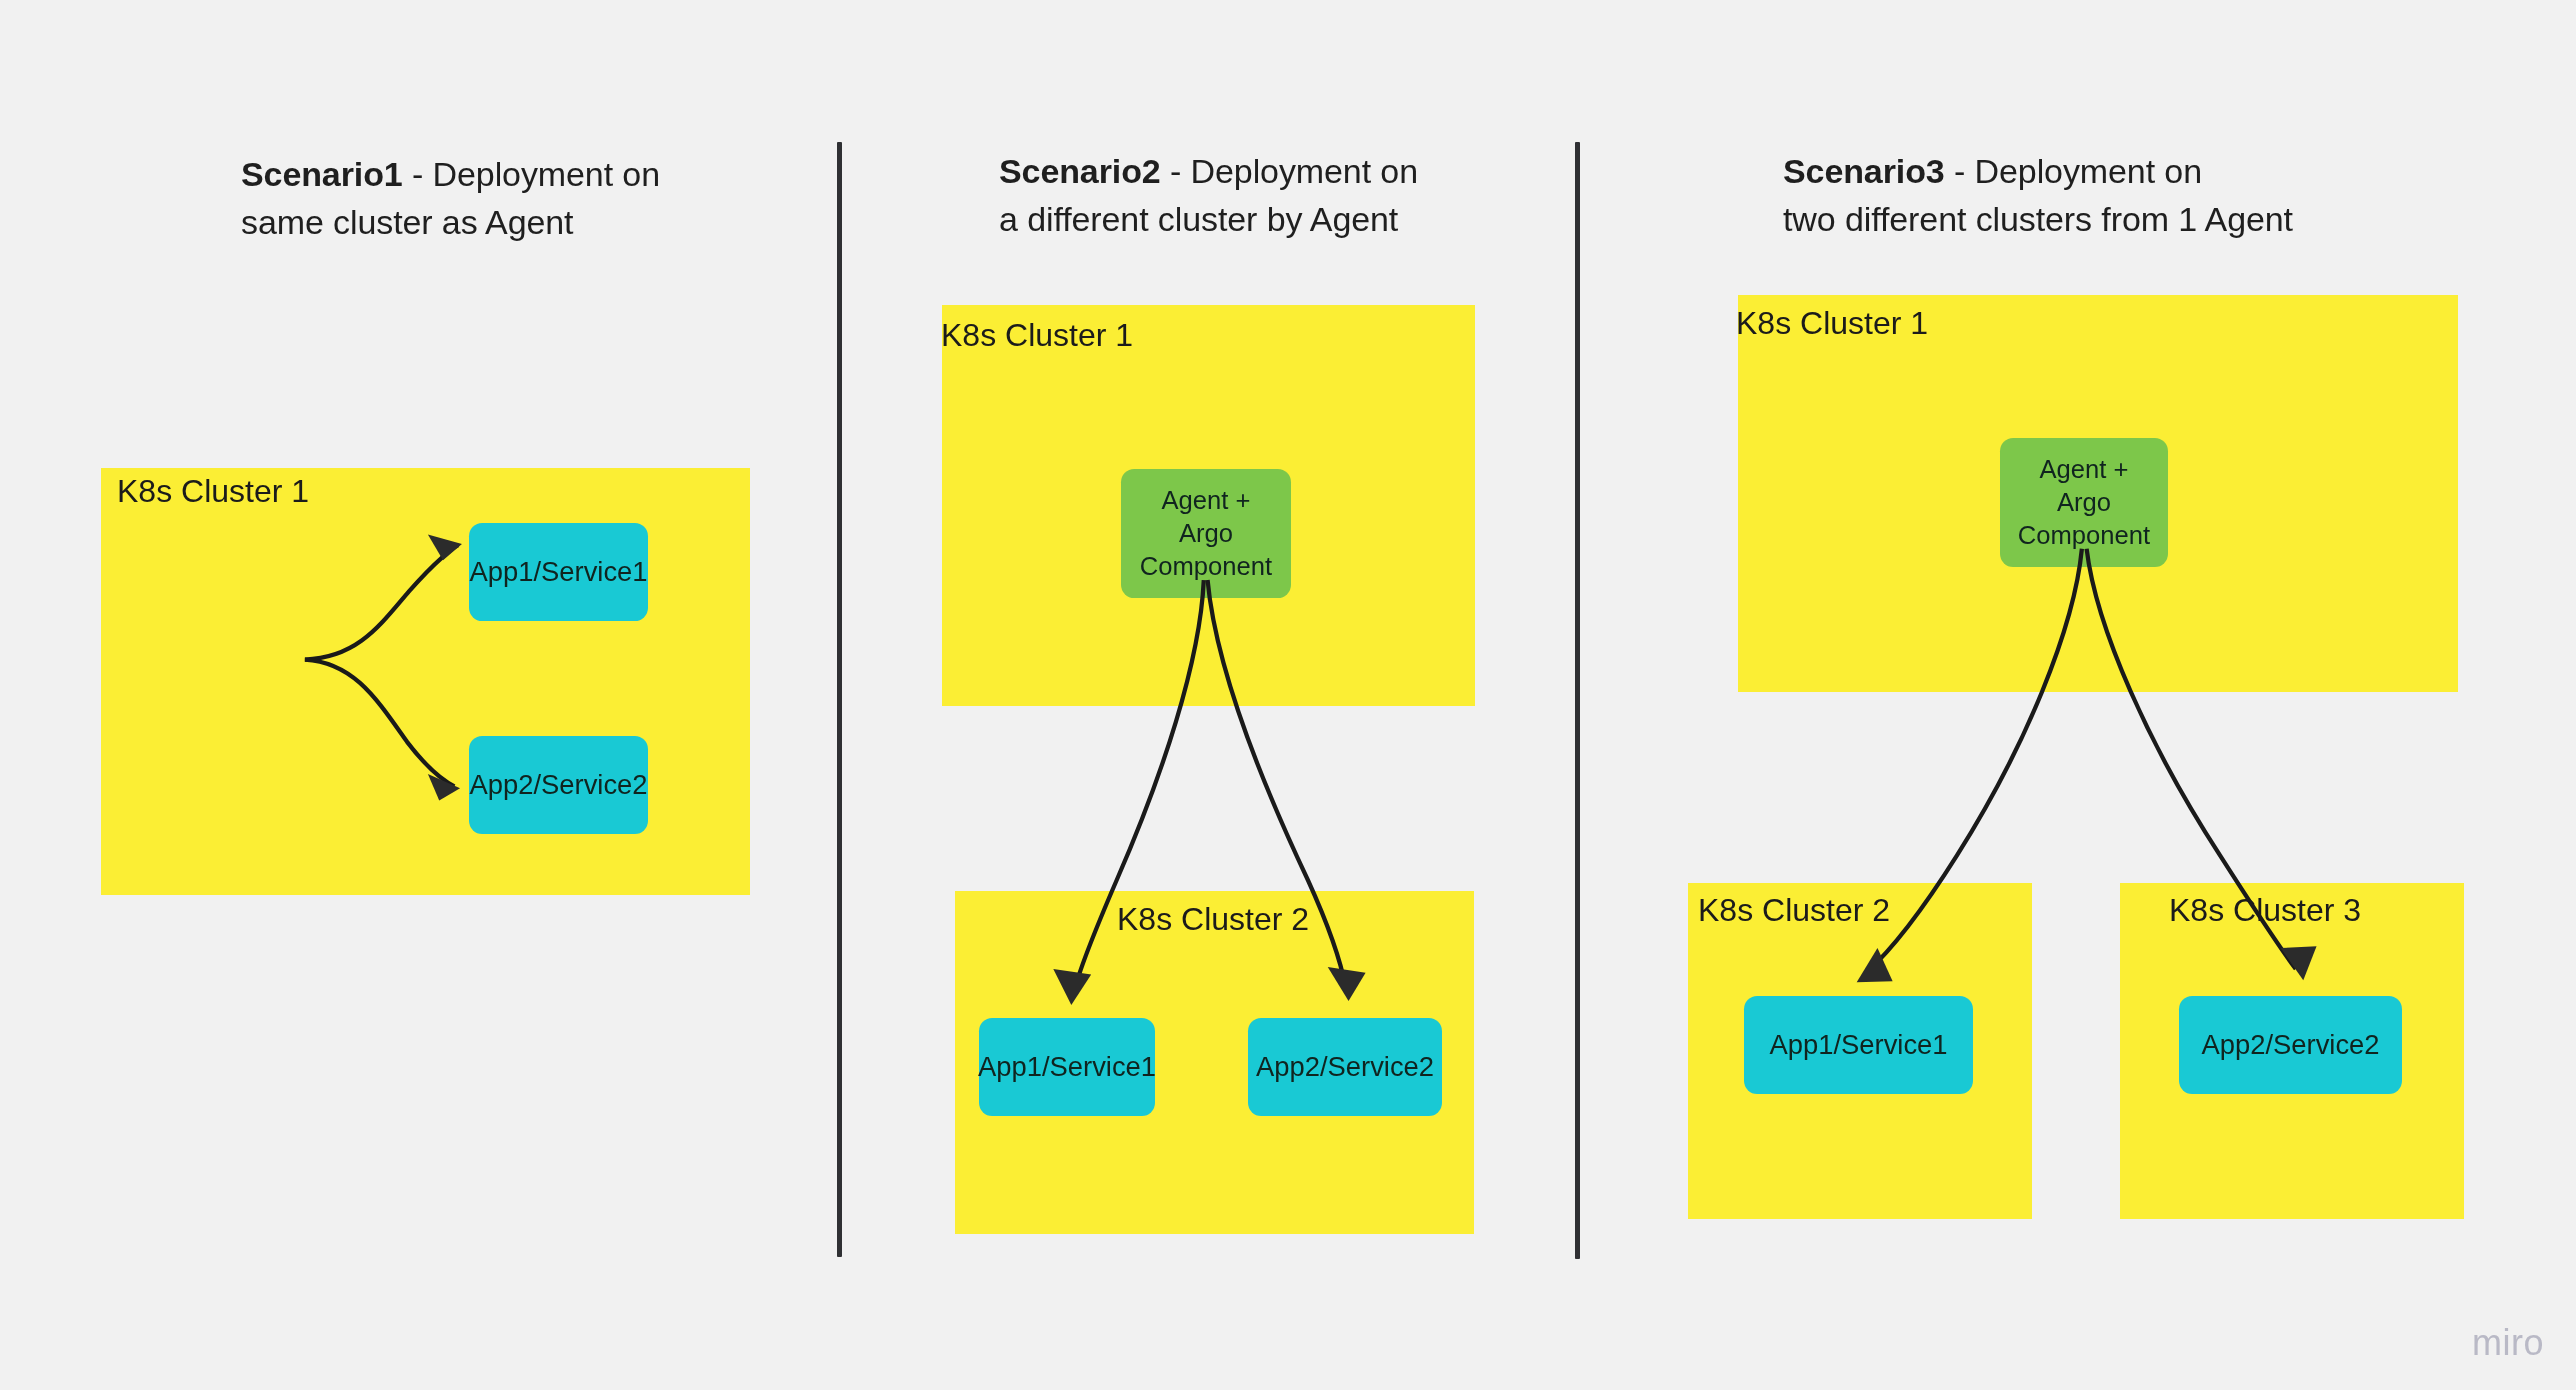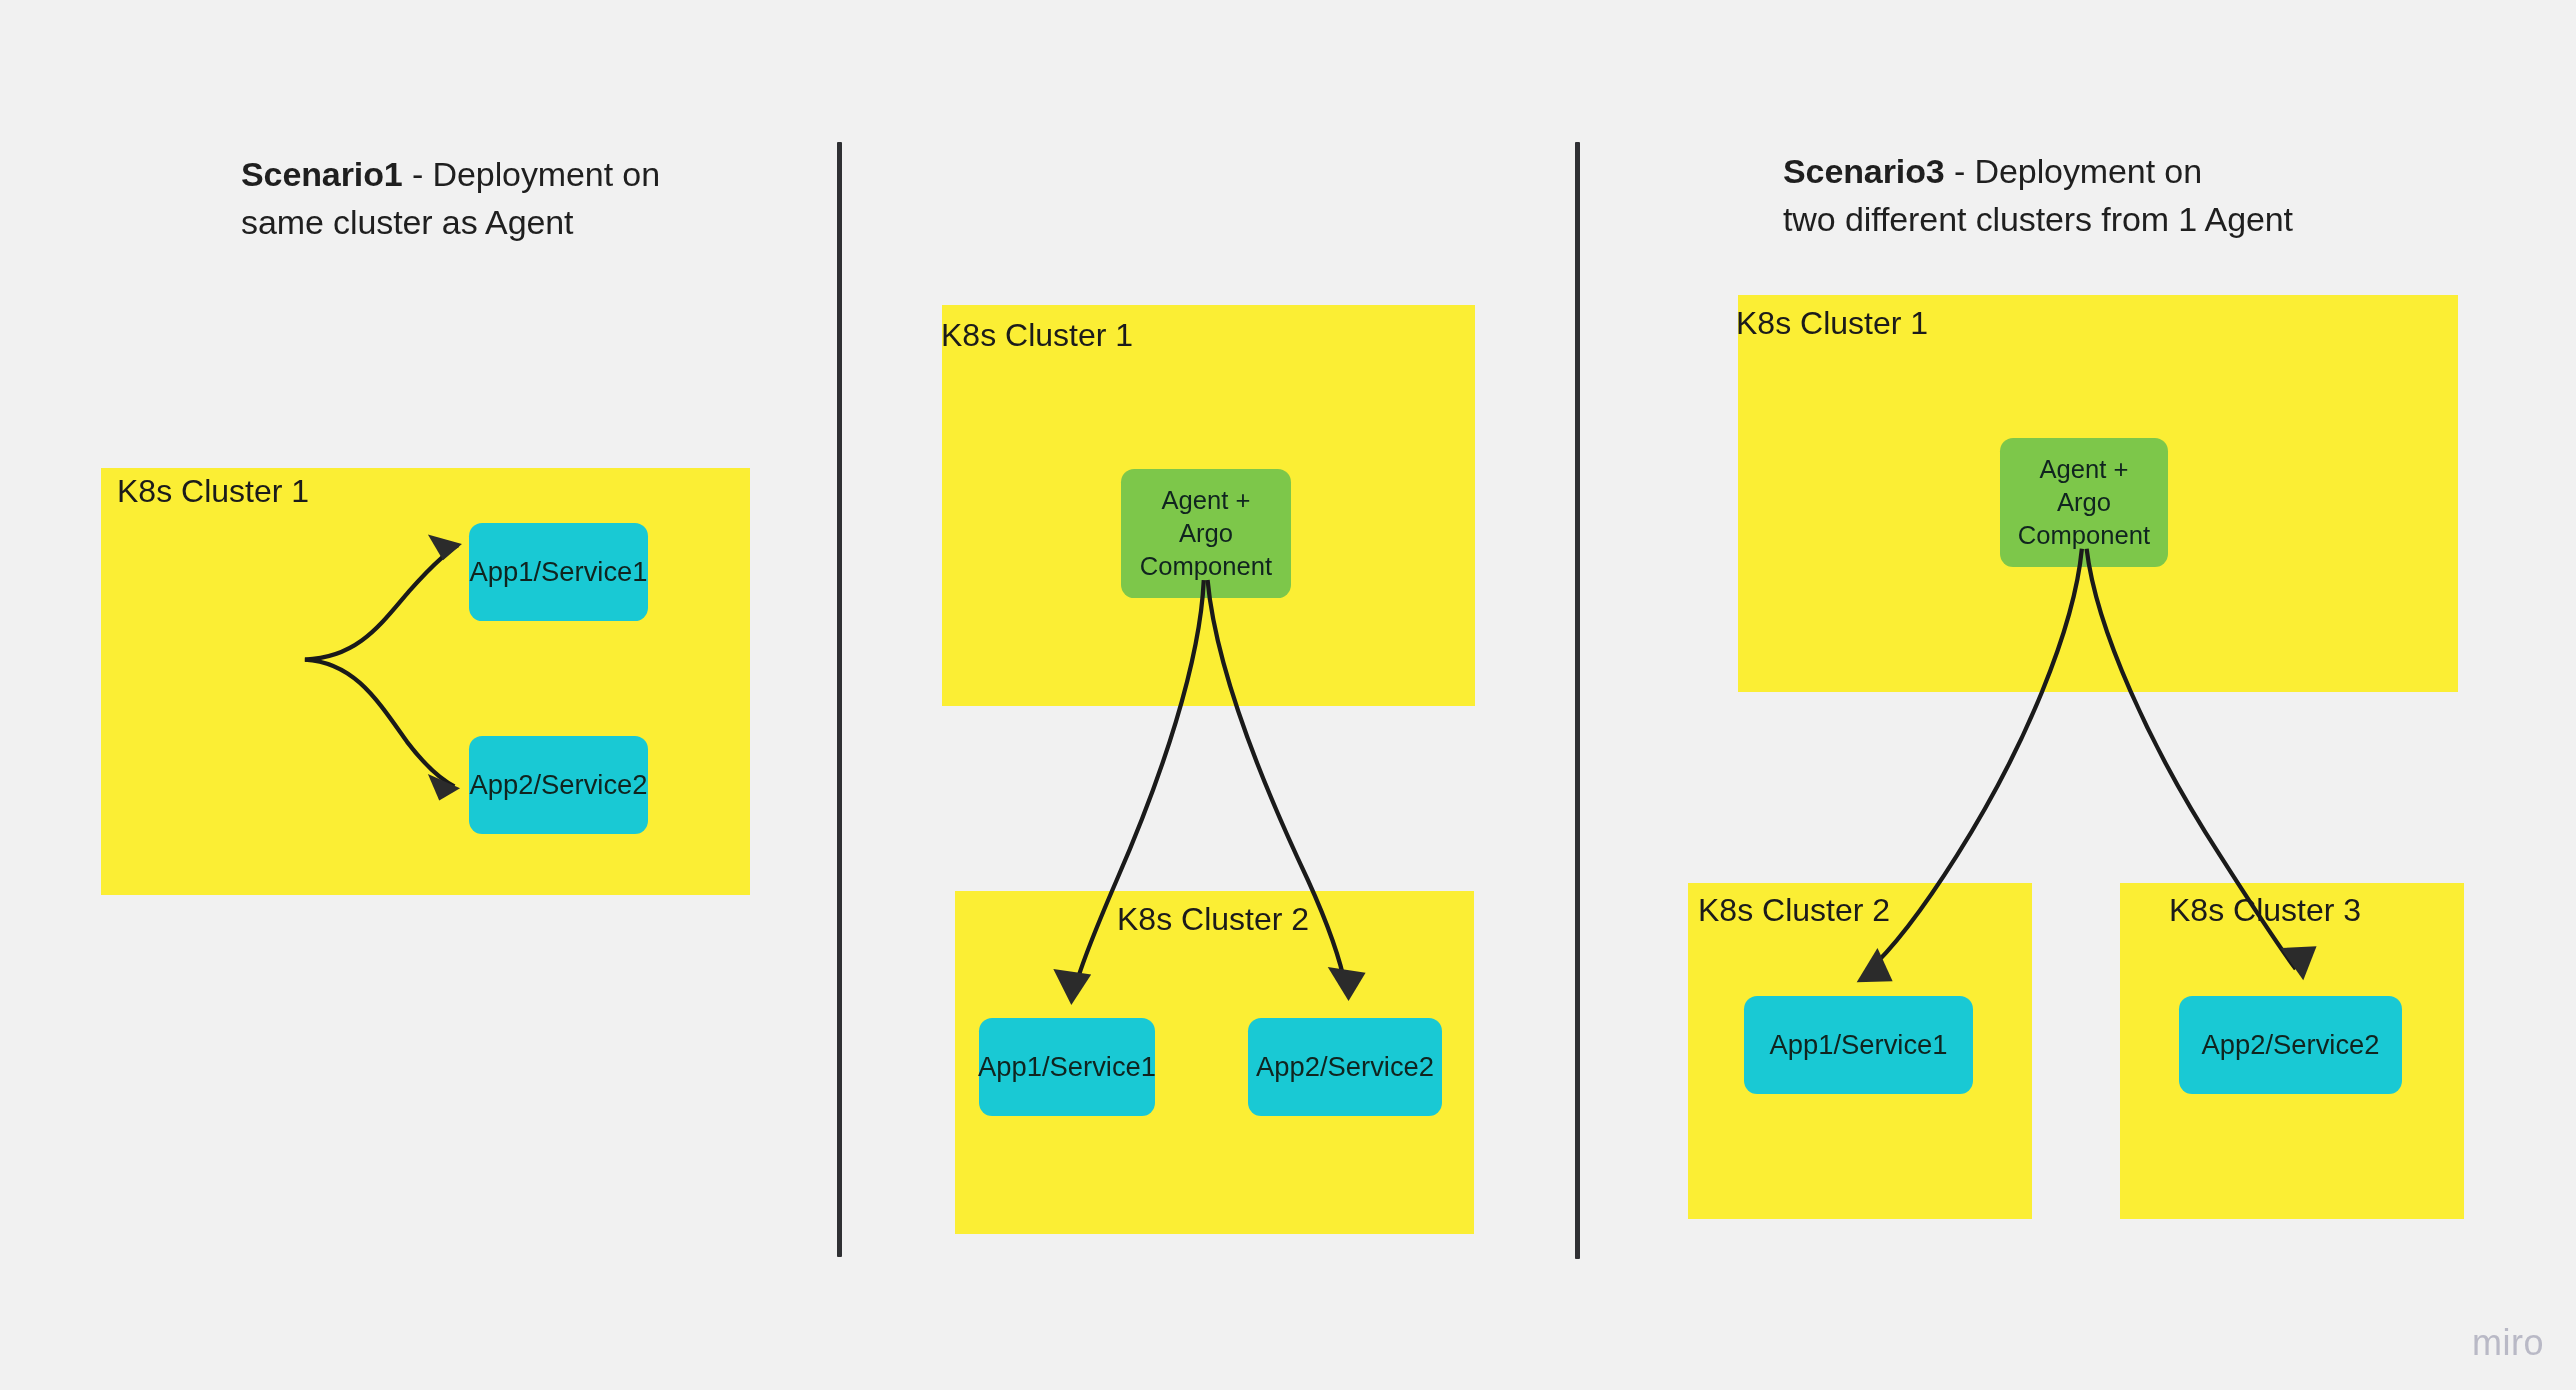--- a/index.html
+++ b/index.html
@@ -119,20 +119,22 @@
 same cluster as Agent</span></div>
 
   <div class="cluster" style="left:101px; top:468px; width:649px; height:427px;"></div>
   <div class="cluster-label" style="left:117px; top:473px;">K8s Cluster 1</div>
 
 
   <div class="node app" style="left:469px; top:523px; width:179px; height:98px;">App1/Service1</div>
 
   <div class="node app" style="left:469px; top:736px; width:179px; height:98px;">App2/Service2</div>
 
+  <div class="scenario-title" id="title-2"><span class="strong">Scenario2</span><span> - Deployment on
+a different cluster by Agent</span></div>
 
   <div class="cluster" style="left:942px; top:305px; width:533px; height:401px;"></div>
   <div class="cluster-label" style="left:941px; top:317px;">K8s Cluster 1</div>
 
   <div class="node agent" style="left:1121px; top:450px; width:170px; height:129px;">Agent +
 Argo
 Component</div>
 
   <div class="cluster" style="left:955px; top:891px; width:519px; height:343px;"></div>
   <div class="cluster-label" style="left:1117px; top:901px;">K8s Cluster 2</div>

